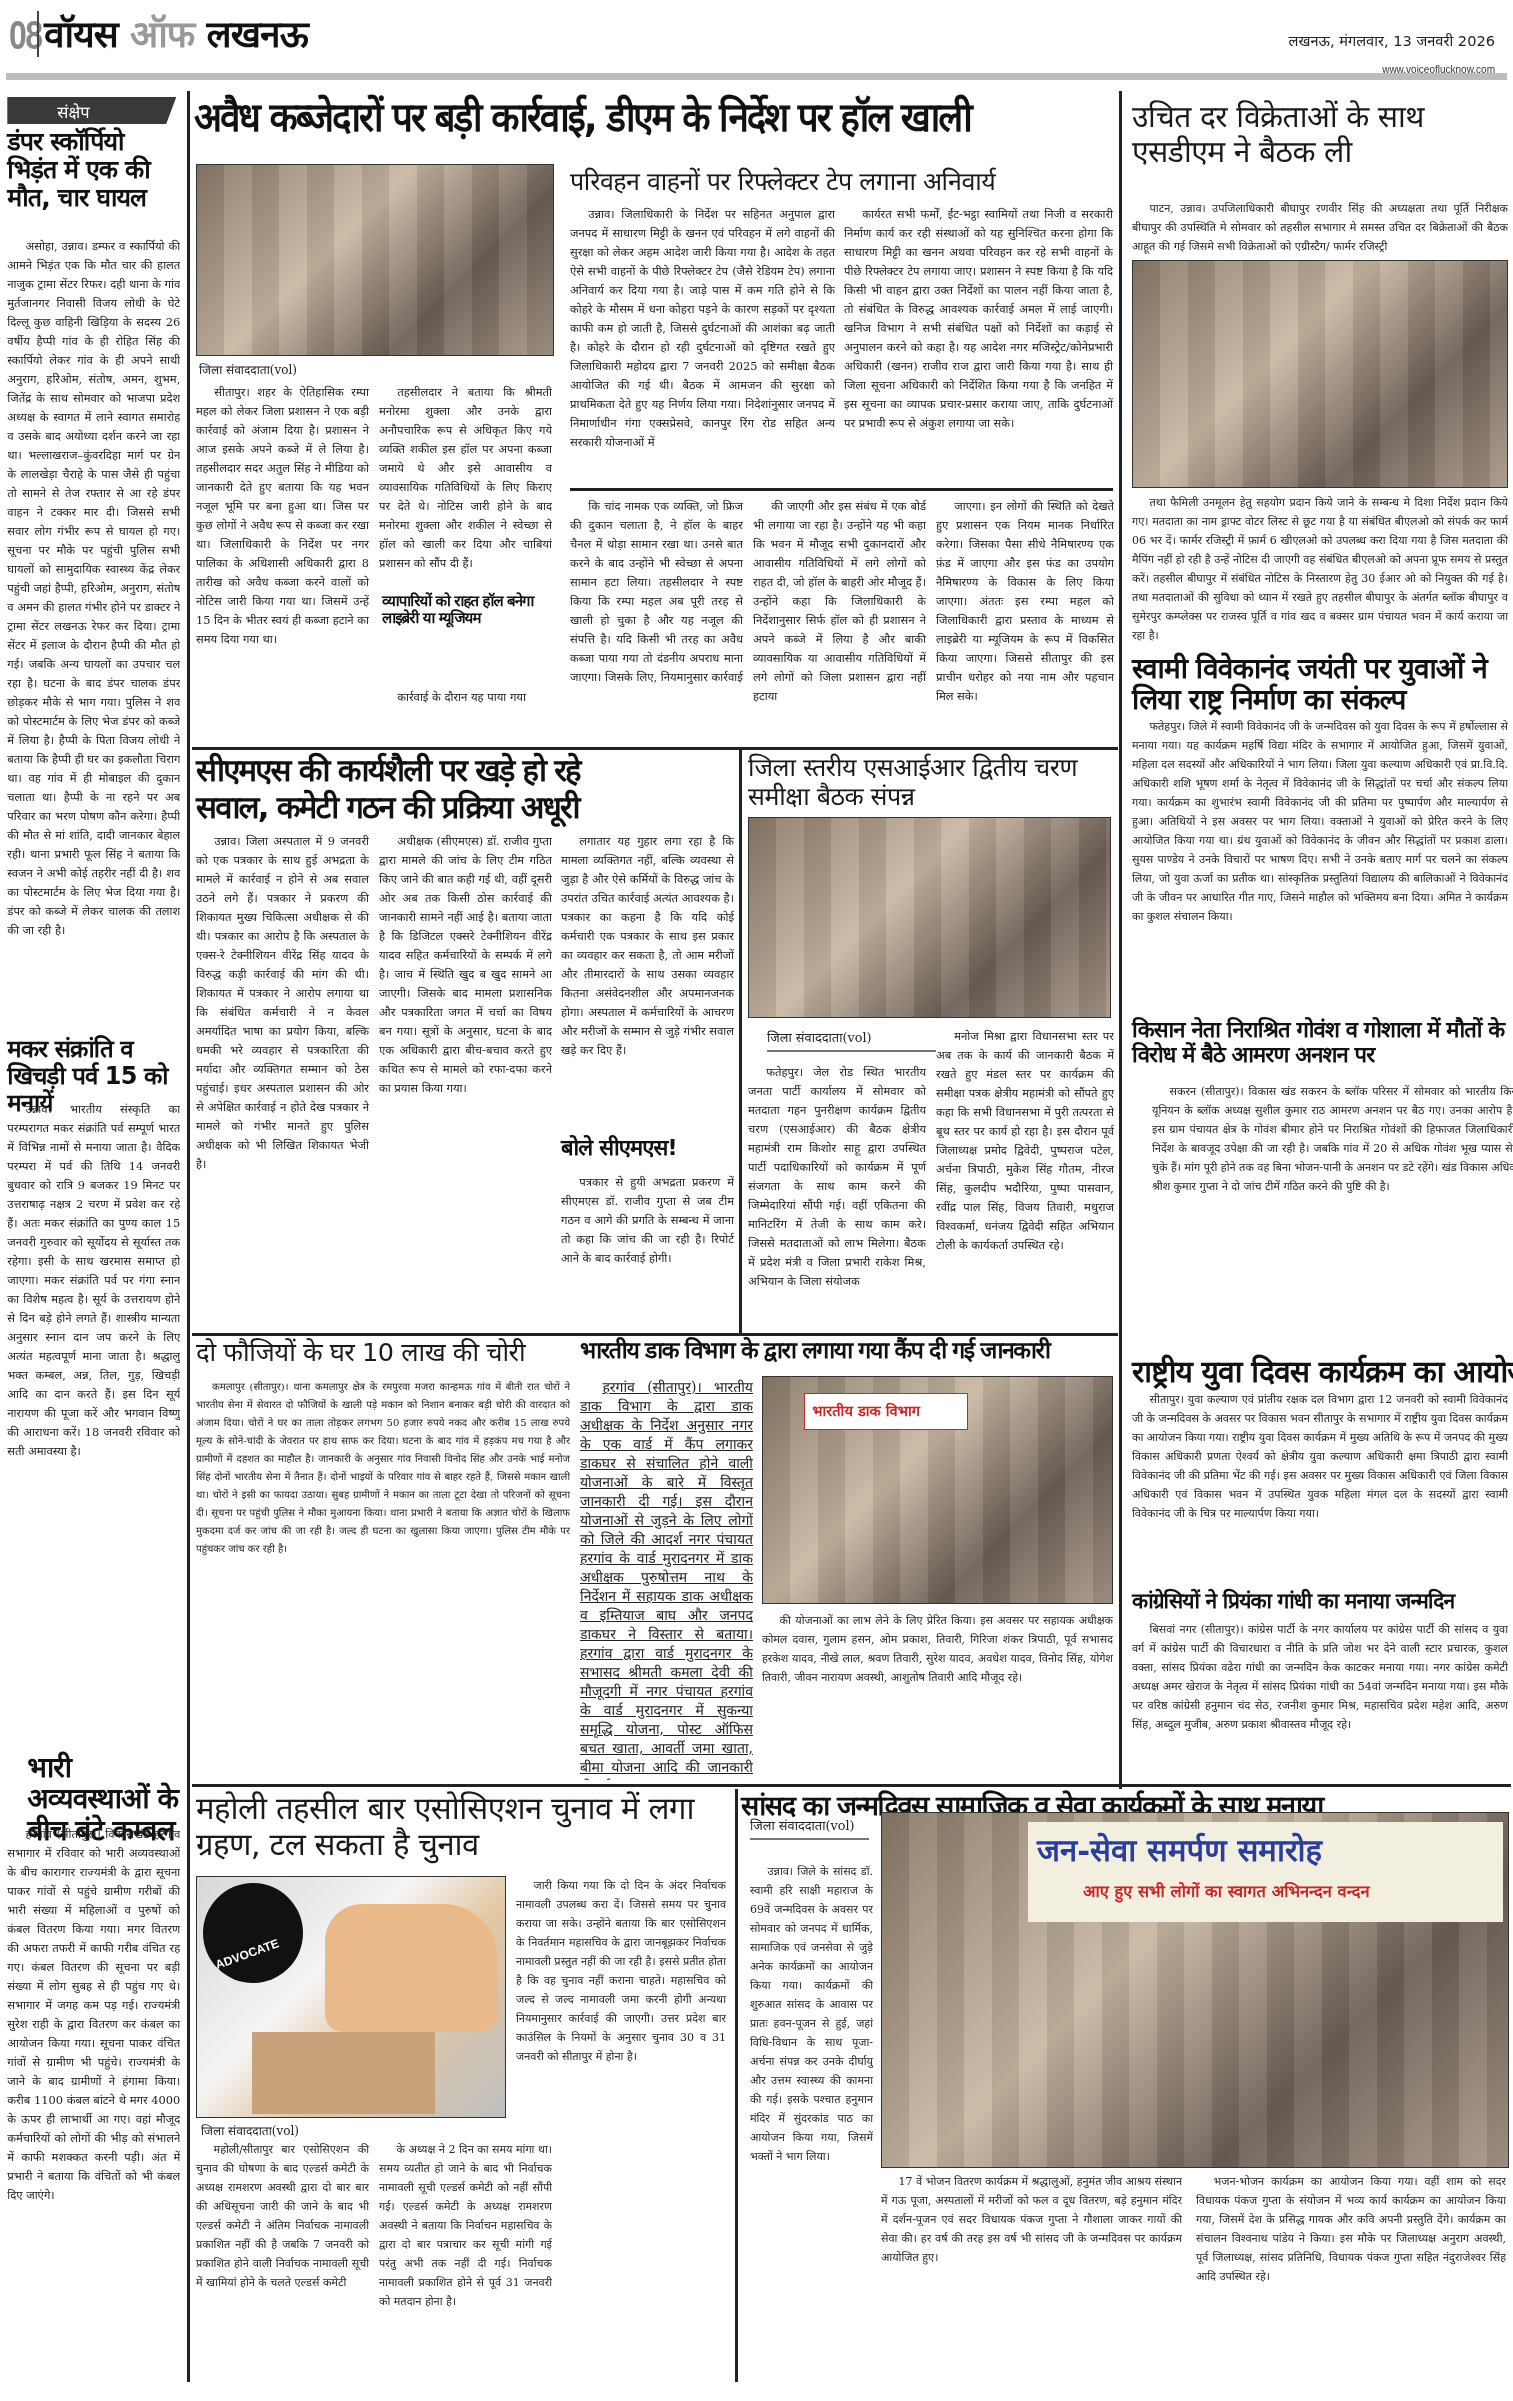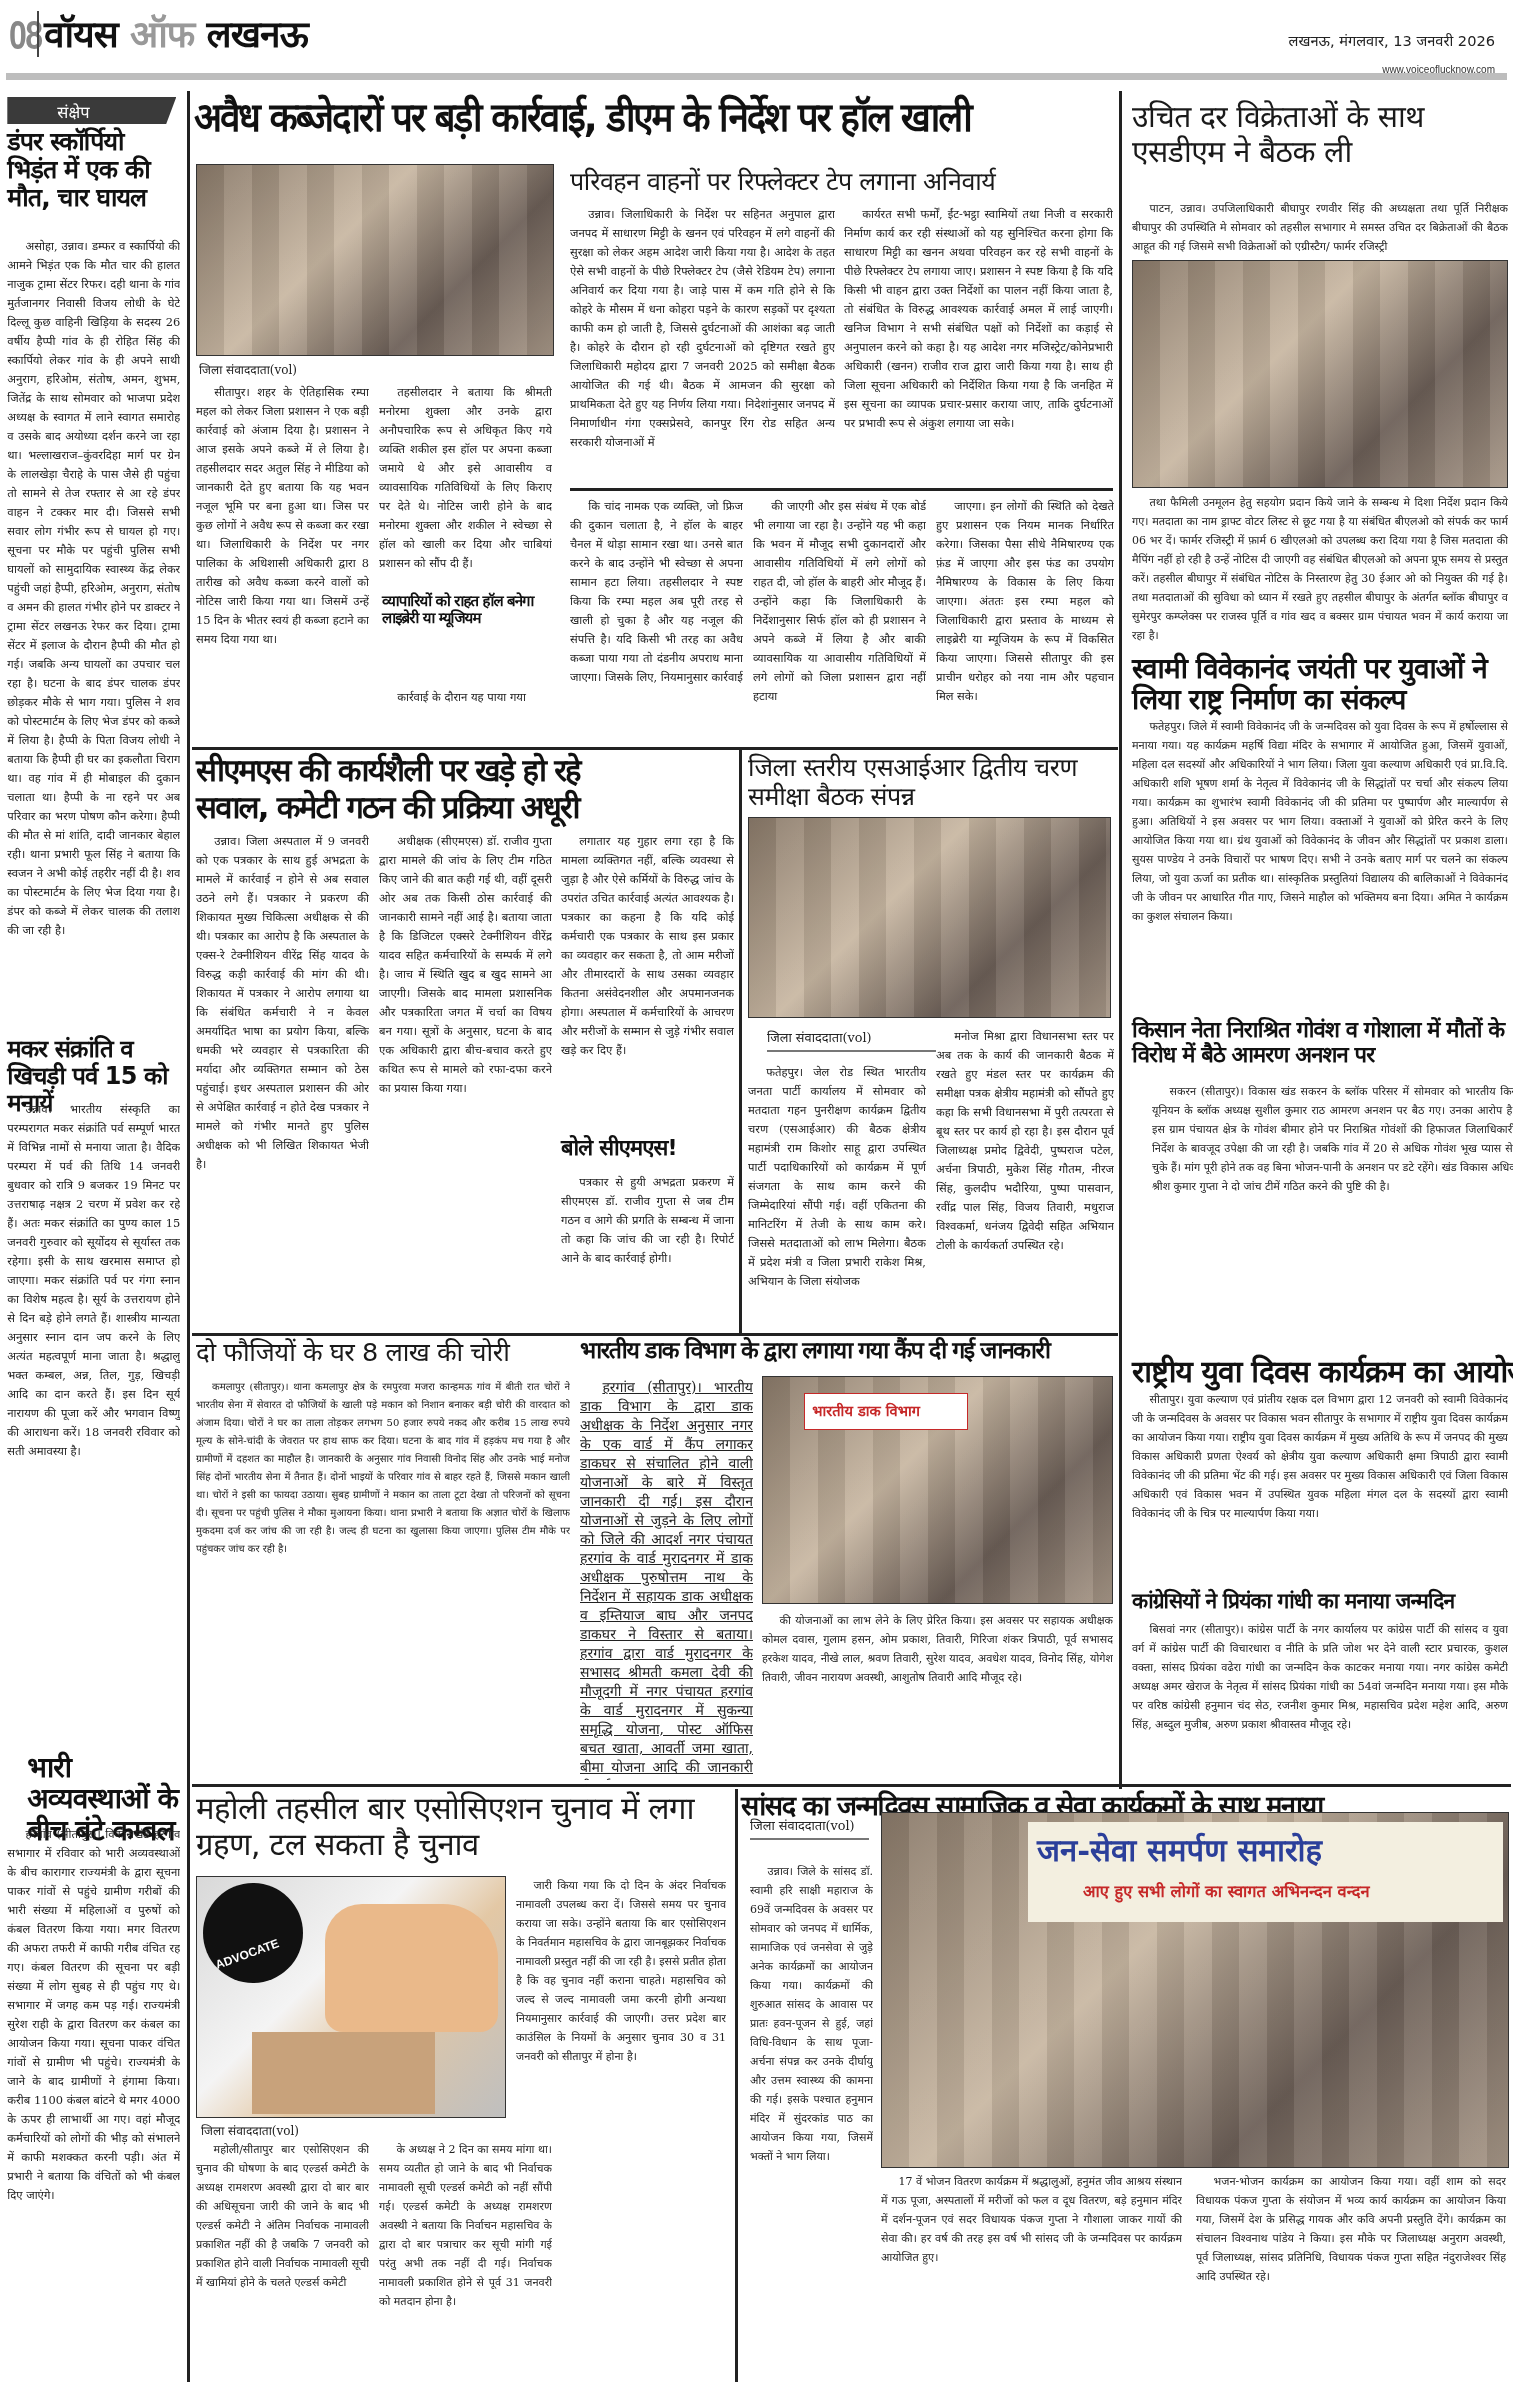--- a/index.html
+++ b/index.html
@@ -135,21 +135,21 @@
 <div class="abs photo" style="left:748px;top:817px;width:363px;height:201px;"></div>
 <div class="abs byline" style="left:767px;top:1028px;width:169px;">जिला संवाददाता(vol)</div>
 <div class="abs txt" style="left:748px;top:1063px;width:178px;height:265px;">
     <p>फतेहपुर। जेल रोड स्थित भारतीय जनता पार्टी कार्यालय में सोमवार को मतदाता गहन पुनरीक्षण कार्यक्रम द्वितीय चरण (एसआईआर) की बैठक क्षेत्रीय महामंत्री राम किशोर साहू द्वारा उपस्थित पार्टी पदाधिकारियों को कार्यक्रम में पूर्ण संजगता के साथ काम करने की जिम्मेदारियां सौंपी गई। वहीं एकितना की मानिटरिंग में तेजी के साथ काम करे। जिससे मतदाताओं को लाभ मिलेगा। बैठक में प्रदेश मंत्री व जिला प्रभारी राकेश मिश्र, अभियान के जिला संयोजक</p>
   </div>
 <div class="abs txt" style="left:936px;top:1027px;width:178px;height:301px;">
     <p>मनोज मिश्रा द्वारा विधानसभा स्तर पर अब तक के कार्य की जानकारी बैठक में रखते हुए मंडल स्तर पर कार्यक्रम की समीक्षा पत्रक क्षेत्रीय महामंत्री को सौंपते हुए कहा कि सभी विधानसभा में पुरी तत्परता से बूथ स्तर पर कार्य हो रहा है। इस दौरान पूर्व जिलाध्यक्ष प्रमोद द्विवेदी, पुष्पराज पटेल, अर्चना त्रिपाठी, मुकेश सिंह गौतम, नीरज सिंह, कुलदीप भदौरिया, पुष्पा पासवान, रवींद्र पाल सिंह, विजय तिवारी, मधुराज विश्वकर्मा, धनंजय द्विवेदी सहित अभियान टोली के कार्यकर्ता उपस्थित रहे।</p>
   </div>
 
 <div class="rule-h" style="left:192px;top:1333px;width:926px;"></div>
-<div class="abs hl-light" style="left:196px;top:1338px;width:374px;font-size:25.6px;white-space:nowrap;">दो फौजियों के घर 8 लाख की चोरी</div>
+<div class="abs hl-light" style="left:196px;top:1338px;width:374px;font-size:25.6px;white-space:nowrap;">दो फौजियों के घर 10 लाख की चोरी</div>
 <div class="abs txt" style="left:196px;top:1378px;width:374px;height:402px;font-size:10px;line-height:18px;">
     <p>कमलापुर (सीतापुर)। थाना कमलापुर क्षेत्र के रमपुरवा मजरा कान्हमऊ गांव में बीती रात चोरों ने भारतीय सेना में सेवारत दो फौजियों के खाली पड़े मकान को निशान बनाकर बड़ी चोरी की वारदात को अंजाम दिया। चोरों ने घर का ताला तोड़कर लगभग 50 हजार रुपये नकद और करीब 15 लाख रुपये मूल्य के सोने-चांदी के जेवरात पर हाथ साफ कर दिया। घटना के बाद गांव में हड़कंप मच गया है और ग्रामीणों में दहशत का माहौल है। जानकारी के अनुसार गांव निवासी विनोद सिंह और उनके भाई मनोज सिंह दोनों भारतीय सेना में तैनात हैं। दोनों भाइयों के परिवार गांव से बाहर रहते हैं, जिससे मकान खाली था। चोरों ने इसी का फायदा उठाया। सुबह ग्रामीणों ने मकान का ताला टूटा देखा तो परिजनों को सूचना दी। सूचना पर पहुंची पुलिस ने मौका मुआयना किया। थाना प्रभारी ने बताया कि अज्ञात चोरों के खिलाफ मुकदमा दर्ज कर जांच की जा रही है। जल्द ही घटना का खुलासा किया जाएगा। पुलिस टीम मौके पर पहुंचकर जांच कर रही है।</p>
   </div>
 
 <div class="abs hl" style="left:580px;top:1338px;width:539px;font-size:23px;white-space:nowrap;letter-spacing:-1.4px;">भारतीय डाक विभाग के द्वारा लगाया गया कैंप दी गई जानकारी</div>
 <div class="abs txt" style="left:580px;top:1378px;width:173px;height:402px;font-size:14px;text-decoration:underline;">
     <p>हरगांव (सीतापुर)। भारतीय डाक विभाग के द्वारा डाक अधीक्षक के निर्देश अनुसार नगर के एक वार्ड में कैंप लगाकर डाकघर से संचालित होने वाली योजनाओं के बारे में विस्तृत जानकारी दी गई। इस दौरान योजनाओं से जुड़ने के लिए लोगों को जिले की आदर्श नगर पंचायत हरगांव के वार्ड मुरादनगर में डाक अधीक्षक पुरुषोत्तम नाथ के निर्देशन में सहायक डाक अधीक्षक व इम्तियाज बाघ और जनपद डाकघर ने विस्तार से बताया। हरगांव द्वारा वार्ड मुरादनगर के सभासद श्रीमती कमला देवी की मौजूदगी में नगर पंचायत हरगांव के वार्ड मुरादनगर में सुकन्या समृद्धि योजना, पोस्ट ऑफिस बचत खाता, आवर्ती जमा खाता, बीमा योजना आदि की जानकारी दी गई।</p>
   </div>
 <div class="abs photo" style="left:762px;top:1376px;width:351px;height:228px;">
   <div class="abs" style="left:41px;top:16.4px;width:164px;height:37px;background:#fff;border:1.8px solid #c62828;z-index:2;">

